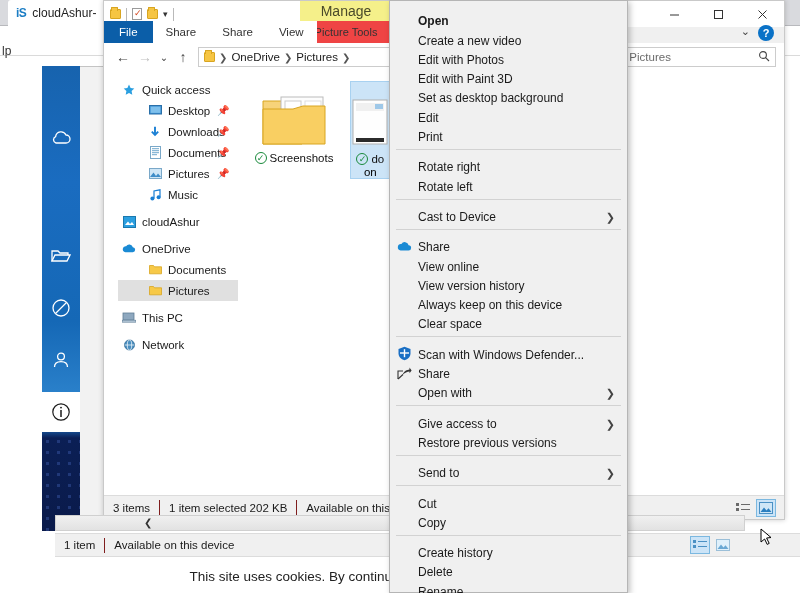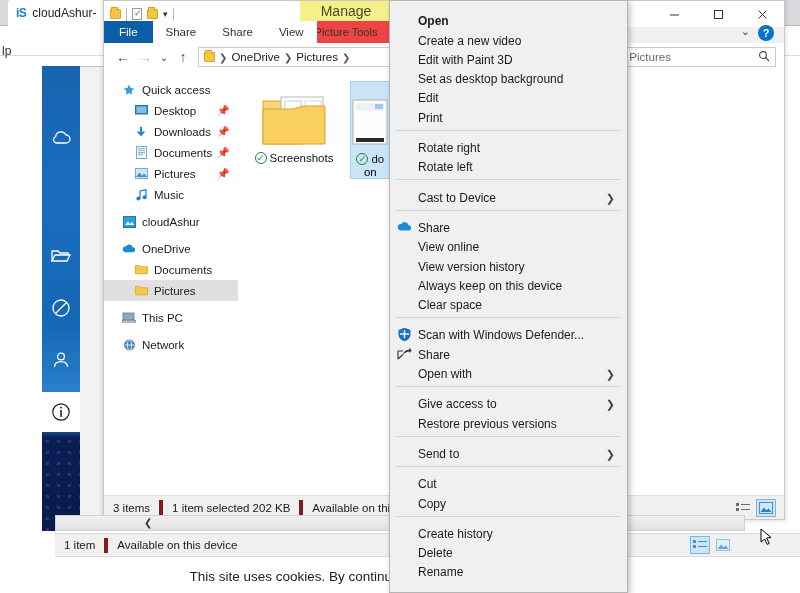--- a/index.html
+++ b/index.html
@@ -149,21 +149,21 @@
     display:flex; align-items:center; justify-content:space-between;
     padding: 0 5px; margin-left: 4px; font-size: 11.5px; color: #6b6b6b;
   }
 
   .fe-body { position:absolute; left:0; top:70px; right:0; bottom: 24px; background:#ffffff; display:flex; }
   .fe-nav {
     width: 135px; background: #ffffff; padding-top: 8px; font-size: 11.5px; color:#1a1a1a;
     border-right: 1px solid #ffffff;
   }
   .nav-item { height: 21px; display:flex; align-items:center; gap: 6px; padding-left: 18px; position:relative; }
-  .nav-item.indent { padding-left: 30px; }
+  .nav-item.indent { padding-left: 30px; margin-left: 14px; }
   .nav-item.selected { background: #e0e0e0; }
   .nav-item .ni-label { white-space: nowrap; }
   .pin { position:absolute; right: 8px; color:#909090; font-size: 10px; }
   .ni-ico { width: 14px; height: 14px; display:flex; align-items:center; justify-content:center; }
 
   .fe-content { flex: 1; background:#ffffff; padding: 10px 0 0 14px; position:relative; }
   .tile { width: 82px; display:inline-block; vertical-align: top; text-align:center; margin-right: 10px; }
   .tile.selected { background: #cce4f7; border: 1px solid #a8d1f0; }
   .tile-thumb { height: 66px; display:flex; align-items:flex-end; justify-content:center; }
   .tile-name {
@@ -174,21 +174,21 @@
     width: 12px; height: 12px; border-radius:50%; border: 1.4px solid #1a8a3c;
     color:#1a8a3c; font-size: 9px; line-height: 9px; display:flex;
     align-items:center; justify-content:center; flex: none; margin-top: 1px;
   }
 
   .fe-status {
     position:absolute; left:0; right:0; bottom:0; height: 24px;
     background:#f0f0f0; border-top: 1px solid #dcdcdc;
     display:flex; align-items:center; font-size: 11.5px; color:#1a1a1a;
   }
-  .st-cell { padding: 0 9px; border-right: 4px solid #7f1d1d; height: 15px; display:flex; align-items:center; }
+  .st-cell { padding: 0 9px; border-right: 1px solid #7f1d1d; height: 15px; display:flex; align-items:center; }
   .st-cell.nb { border-right: none; }
   .view-btns { margin-left:auto; display:flex; align-items:center; gap: 3px; padding-right: 8px; }
   .vbtn { width: 20px; height: 18px; display:flex; align-items:center; justify-content:center; }
   .vbtn.active { background: #cce4f7; border: 1px solid #7bb8e0; }
 
   
   .bg-scroll {
     position: absolute; left: 55px; top: 515px; width: 690px; height: 16px;
     background: linear-gradient(180deg,#f0f0f0,#e2e2e2); border: 1px solid #d0d0d0;
   }
@@ -570,20 +570,23 @@
   </div>
 
   <div class="ctx-menu" id="ctx-menu">
       <div class="ctx-item bold">
         <span>Open</span>
       </div>
       <div class="ctx-item">
         <span>Create a new video</span>
       </div>
       <div class="ctx-item">
+        <span>Edit with Photos</span>
+      </div>
+      <div class="ctx-item">
         <span>Edit with Paint 3D</span>
       </div>
       <div class="ctx-item">
         <span>Set as desktop background</span>
       </div>
       <div class="ctx-item">
         <span>Edit</span>
       </div>
       <div class="ctx-item">
         <span>Print</span>

